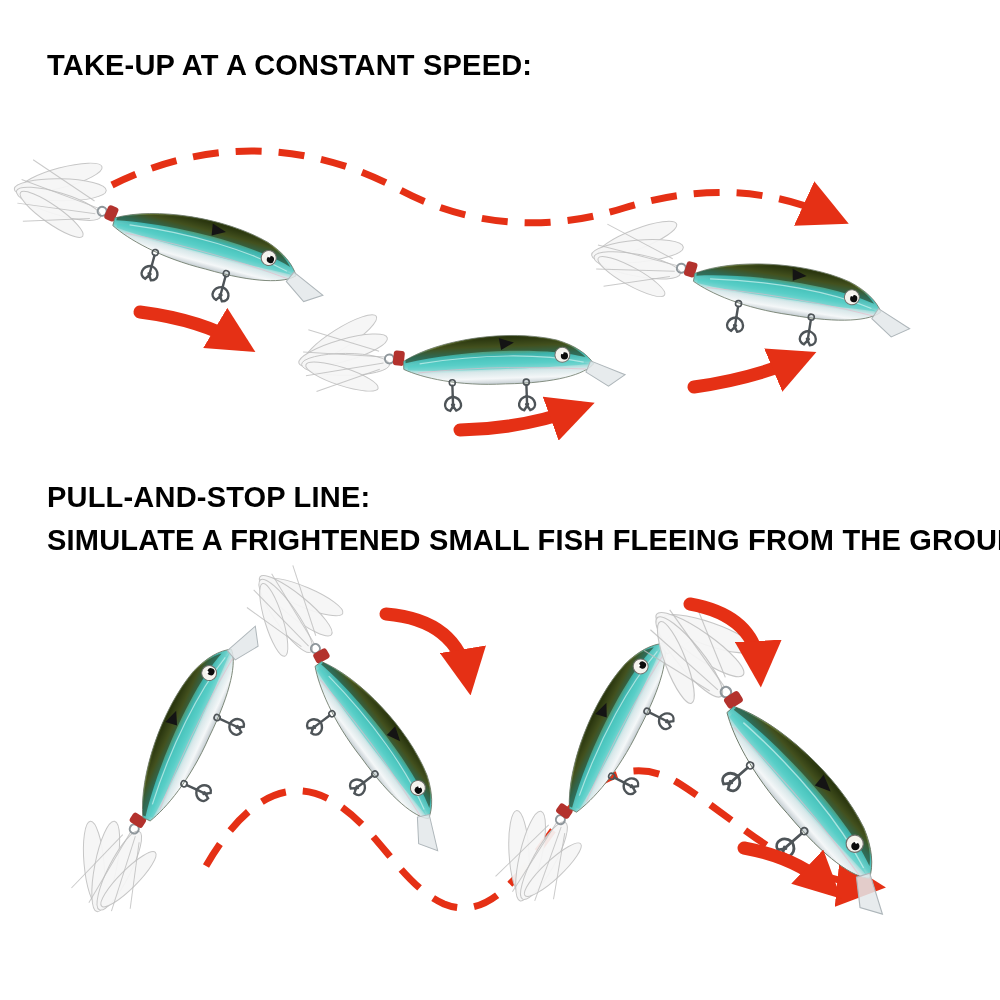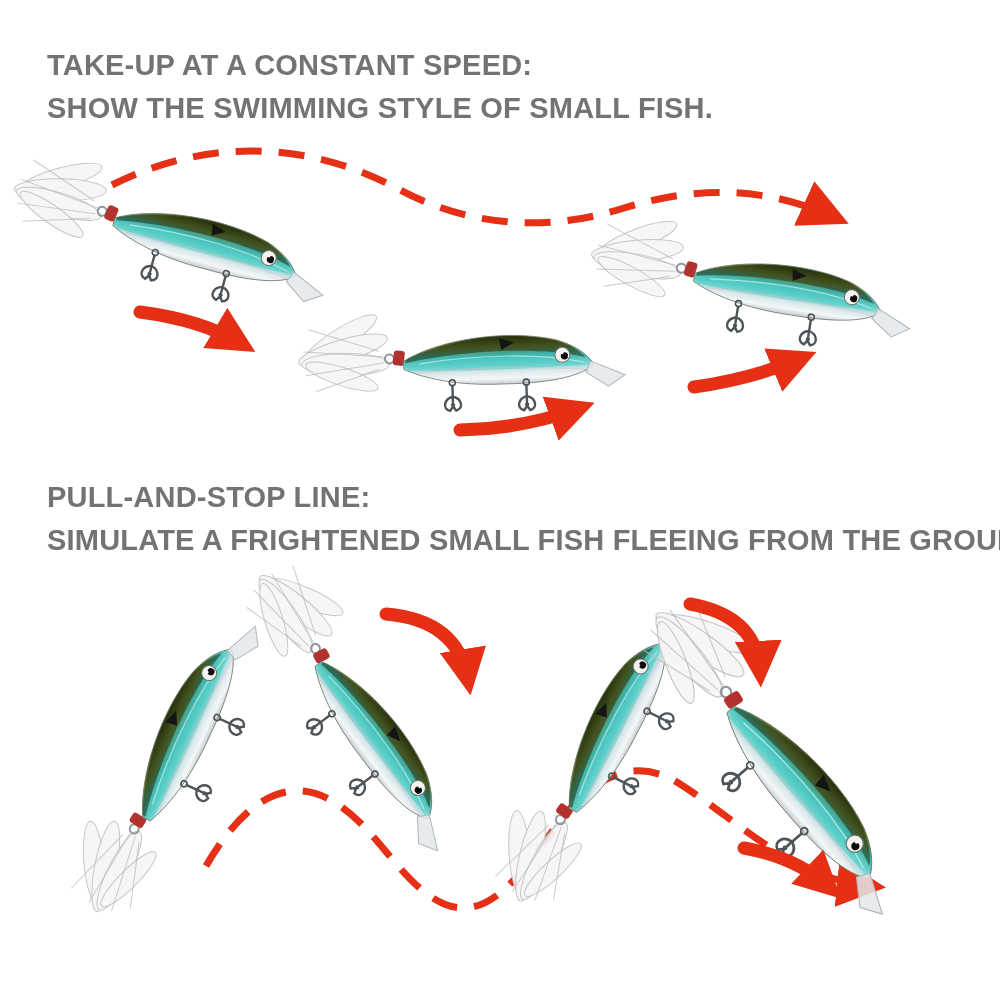--- a/index.html
+++ b/index.html
@@ -1,36 +1,35 @@
 <!DOCTYPE html>
 <html><head>
 <meta charset="utf-8">
 <style>
   html,body{margin:0;padding:0;background:#ffffff;}
   .stage{
     position:relative;width:1000px;height:1000px;background:#ffffff;overflow:hidden;
     font-family:"Liberation Sans",sans-serif;
   }
   .heading{
-    position:absolute;left:47px;color:#737373;font-weight:700;
+    position:absolute;left:47px;color:#000000;font-weight:700;
     font-size:29px;line-height:43px;letter-spacing:.2px;white-space:nowrap;
   }
   .heading .hl{display:block;}
   #heading-takeup{top:44px;}
   #heading-pullstop{top:476px;}
   svg.canvas{position:absolute;left:0;top:0;width:1000px;height:1000px;}
 </style>
 </head>
 <body>
 
 <div class="stage">
 
   <div class="heading" id="heading-takeup">
     <span class="hl">TAKE-UP AT A CONSTANT SPEED:</span>
-    <span class="hl">SHOW THE SWIMMING STYLE OF SMALL FISH.</span>
   </div>
 
   <div class="heading" id="heading-pullstop">
     <span class="hl">PULL-AND-STOP LINE:</span>
     <span class="hl">SIMULATE A FRIGHTENED SMALL FISH FLEEING FROM THE GROUP.</span>
   </div>
 
   <svg class="canvas" viewBox="0 0 1000 1000" xmlns="http://www.w3.org/2000/svg">
     <defs>
       <linearGradient id="bodyGrad" x1="0" y1="0" x2="0" y2="1">

